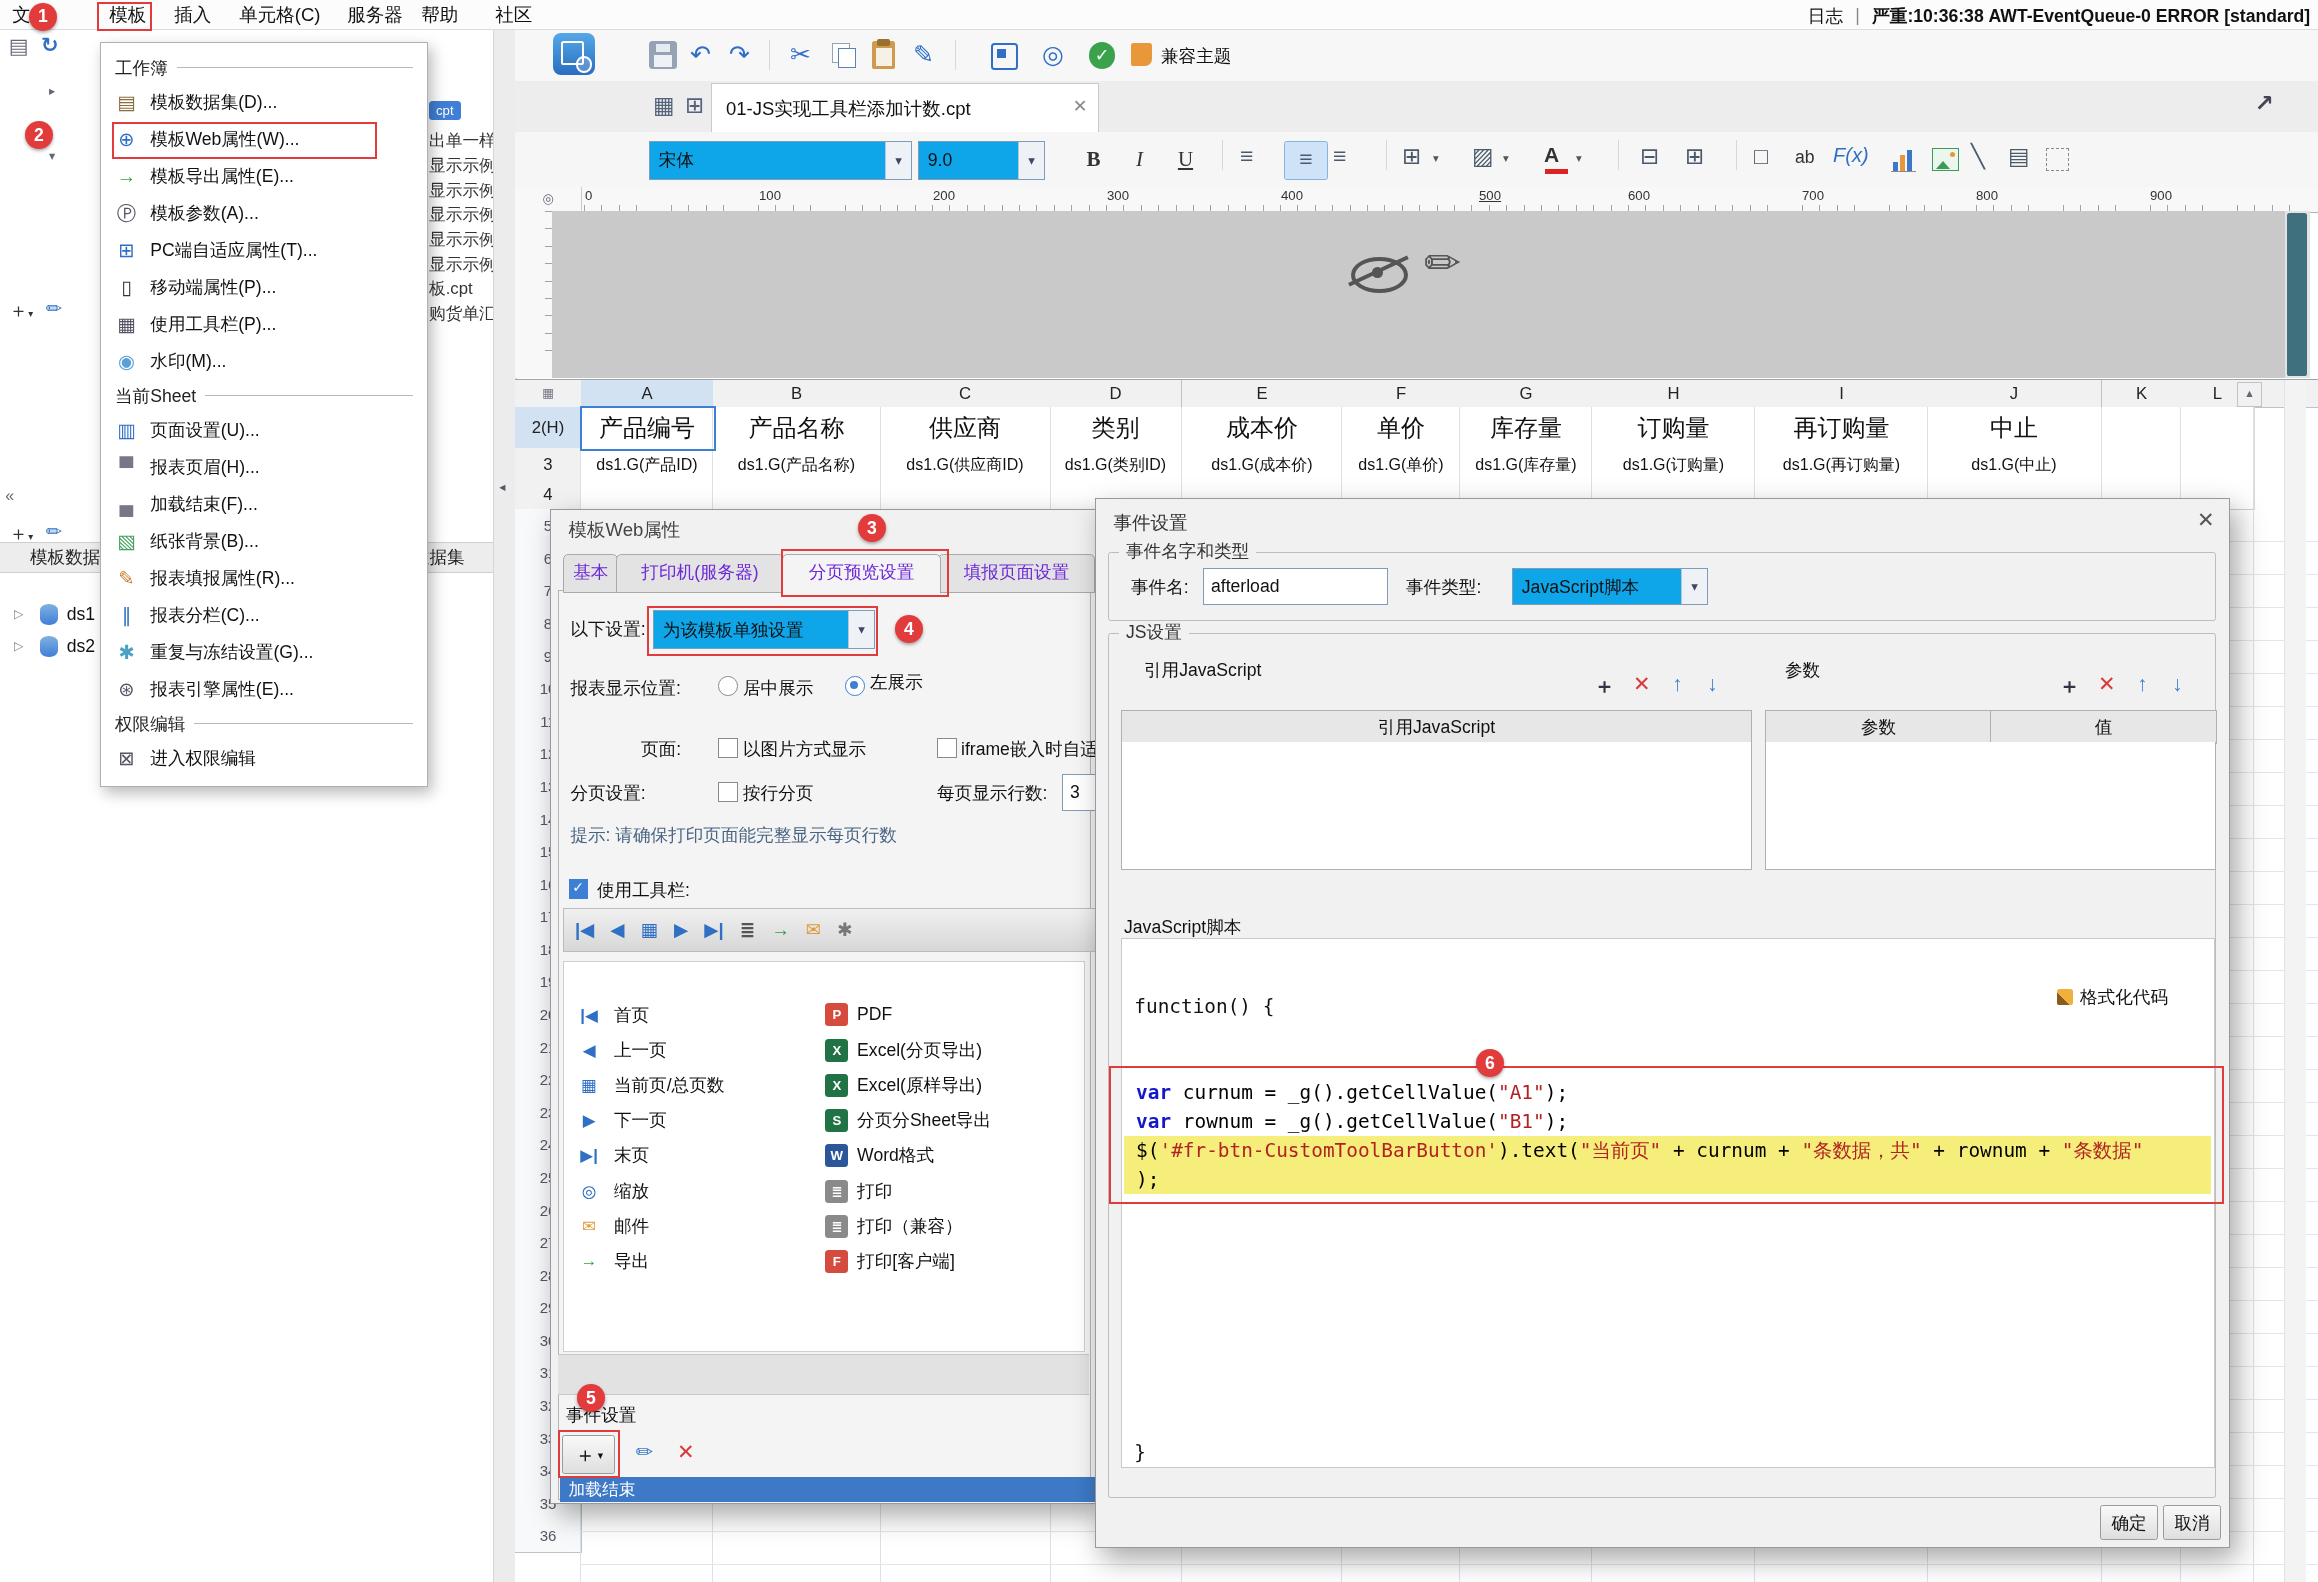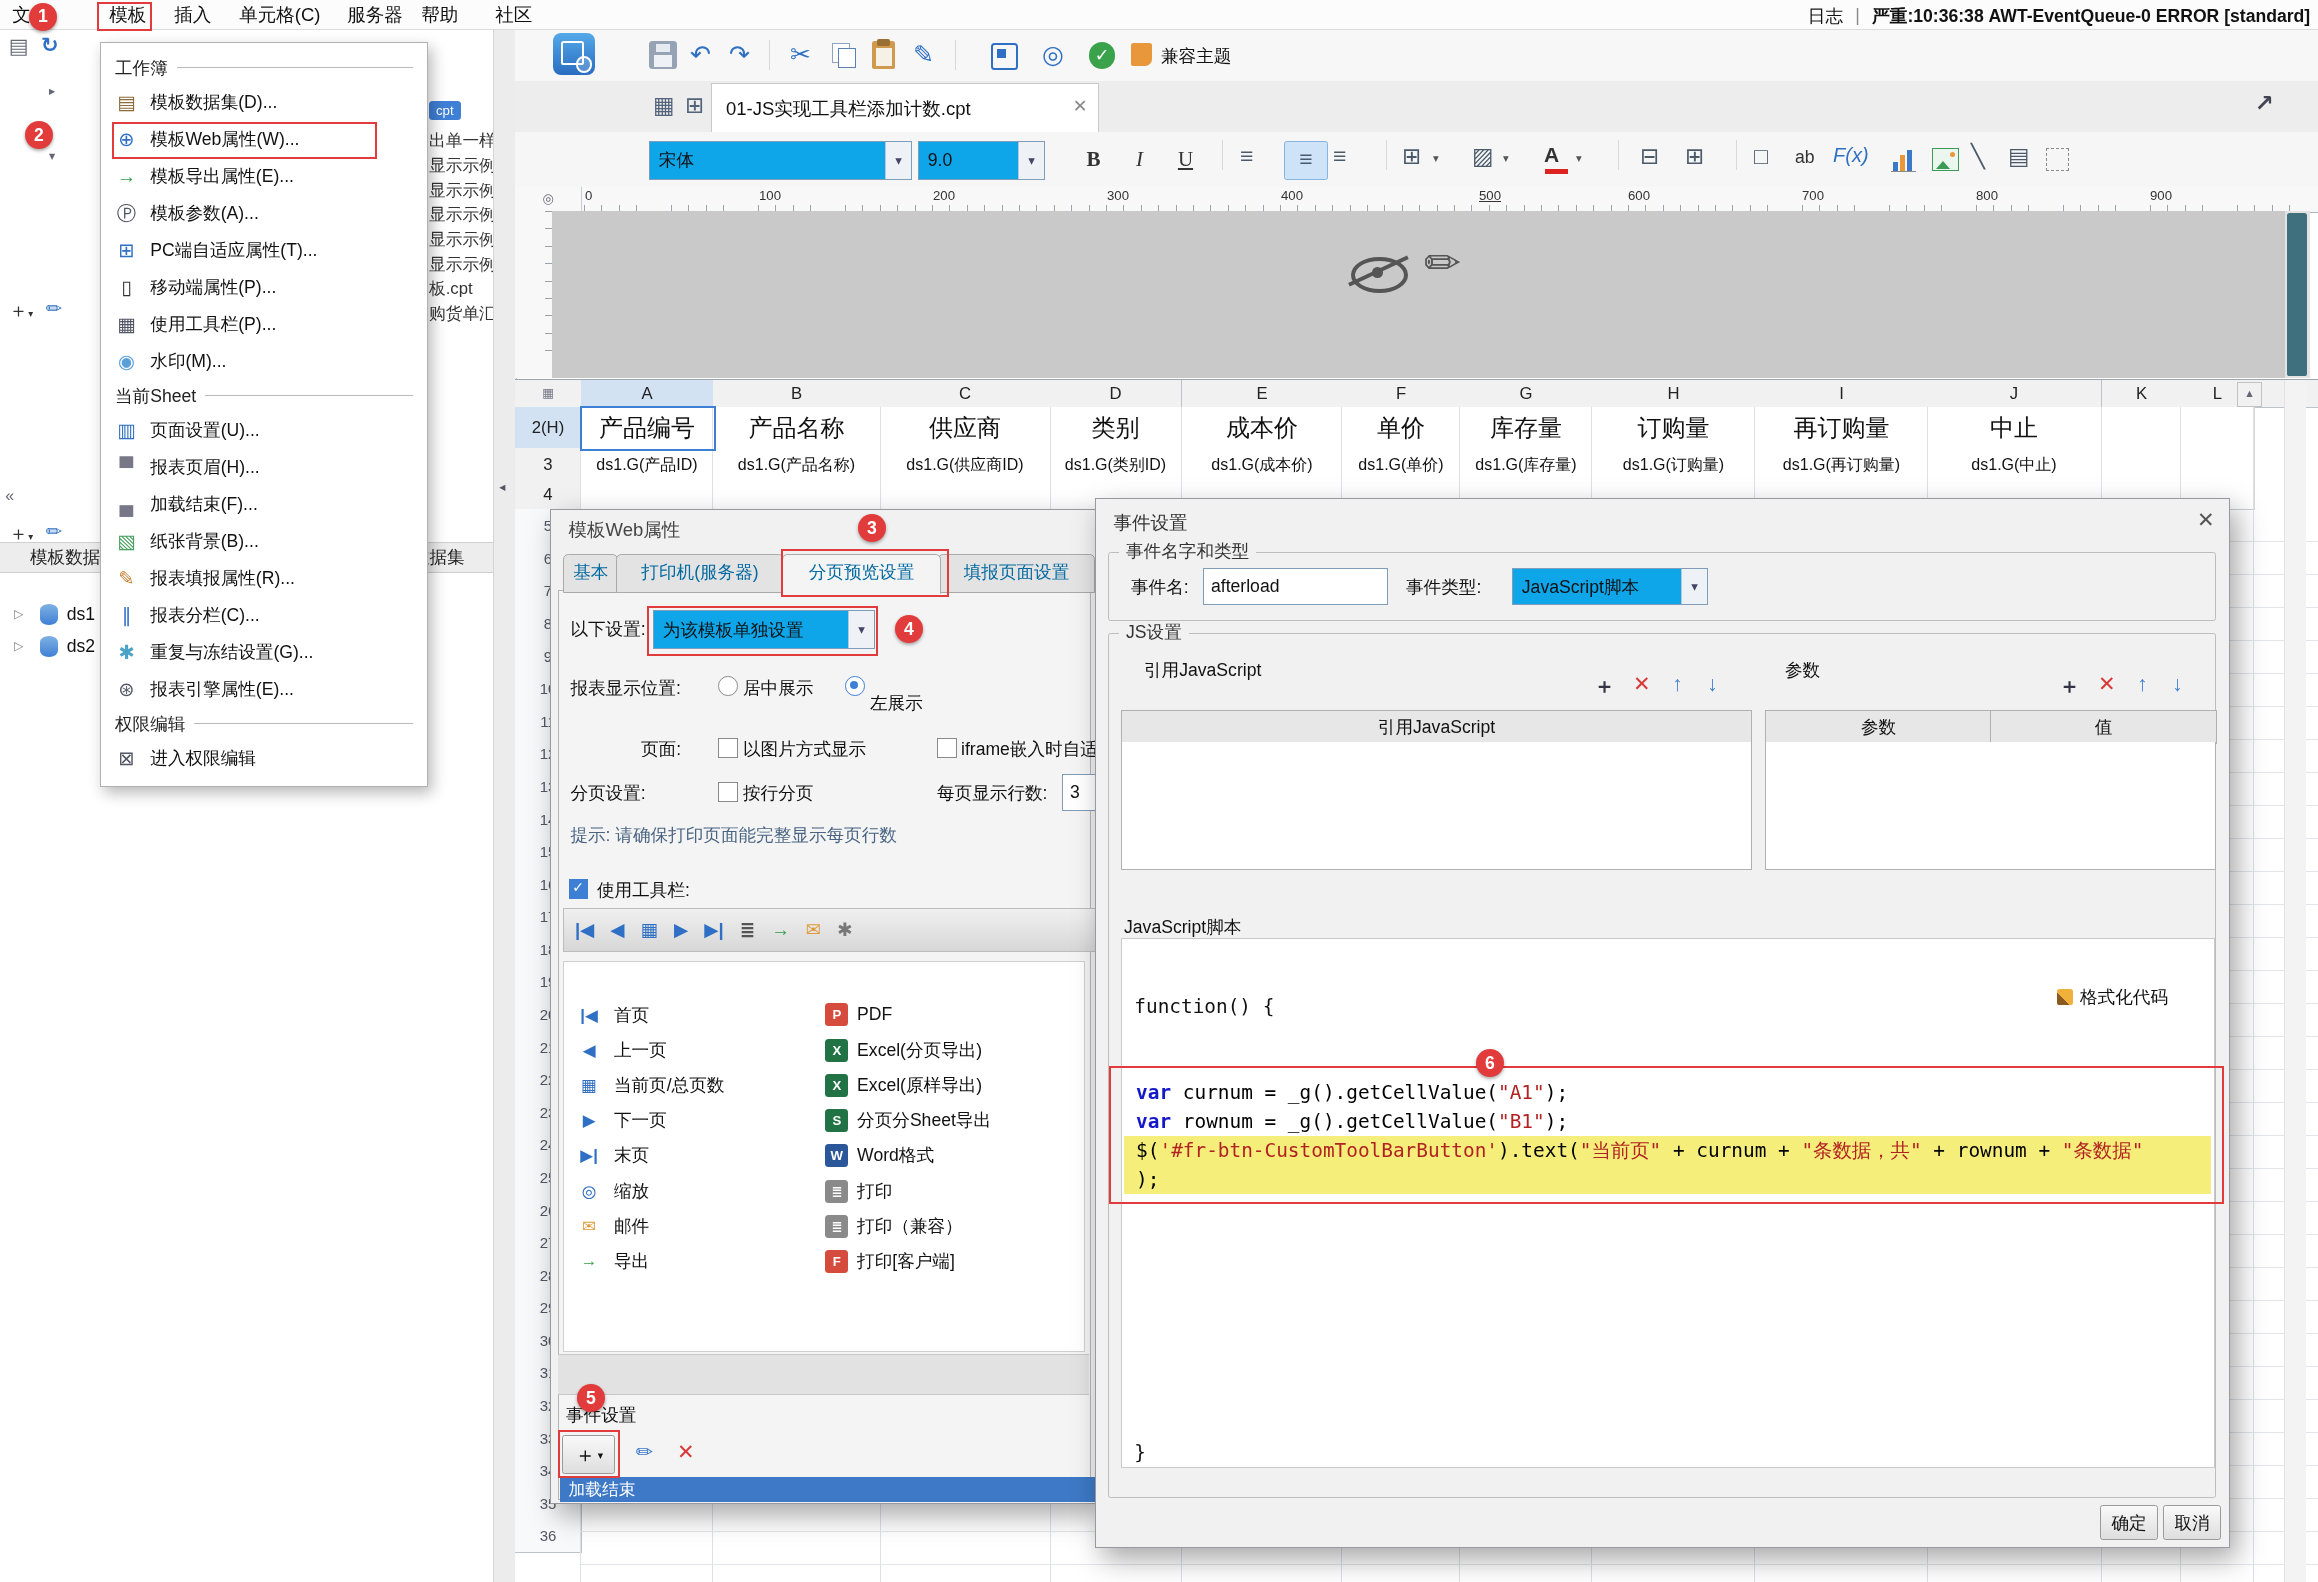--- a/index.html
+++ b/index.html
@@ -34,21 +34,21 @@
   .combo-text{padding-left:8.8px;font-size:17.6px;flex:1;white-space:nowrap;overflow:hidden}
   .combo-arrow{width:25px;align-self:stretch;display:flex;align-items:center;justify-content:center;border-left:0.9px solid #b9c7d6;background:#eef2f7;color:#446;font-size:13.2px}
   .input{position:absolute;background:#fff;border:0.9px solid #7f9db9;font-size:17.6px;display:flex;align-items:center;padding:0 7px;overflow:hidden}
   .cbx{position:absolute;width:17.6px;height:17.6px;background:#fff;border:0.9px solid #8a8a8a}
   .cbx.checked{background:var(--selection-blue,#3e7fd6);border-color:var(--selection-blue,#3e7fd6)}
   .cbx.checked::after{content:"✓";color:#fff;font-size:14px;font-weight:bold;position:absolute;left:2.6px;top:-0.9px}
   .radio{position:absolute;width:17.6px;height:17.6px;border-radius:50%;background:#fff;border:0.9px solid #8a8a8a}
   .radio.sel{border-color:var(--selection-blue,#3e7fd6)}
   .radio.sel::after{content:"";position:absolute;left:3.5px;top:3.5px;width:8.8px;height:8.8px;border-radius:50%;background:var(--selection-blue,#3e7fd6)}
   .btn{position:absolute;background:linear-gradient(#f9f9f9,#dedede);border:0.9px solid #9a9a9a;border-radius:2.6px;display:flex;align-items:center;justify-content:center;font-size:17.6px;color:#111}
-  .wtab{position:absolute;top:0;height:37px;line-height:35px;text-align:center;font-size:17.6px;background:#e3e3e3;border:0.9px solid #a9a9a9;border-radius:5.3px 5.3px 0 0;color:#0369a1;overflow:hidden;white-space:nowrap}
+  .wtab{position:absolute;top:0;height:37px;line-height:35px;text-align:center;font-size:17.6px;background:#e3e3e3;border:0.9px solid #a9a9a9;border-radius:5.3px 5.3px 0 0;color:#6d28d9;overflow:hidden;white-space:nowrap}
   .wtab.active{background:#f4f4f4;border-bottom:0.9px solid #f4f4f4;height:38px;z-index:2}
   #webprops-tabs{position:absolute;left:0;top:44px;width:546px;height:38px}
   .navrow{position:absolute;display:flex;align-items:center;gap:8.8px;font-size:17.6px;white-space:nowrap}
   .navic{min-width:32px;text-align:center;font-weight:bold;font-size:16.7px}
   .chip{width:23px;height:23px;border-radius:3.5px;color:#fff;font-weight:bold;font-size:13.2px;display:inline-flex;align-items:center;justify-content:center;flex:none}
   .pvic{font-size:18.5px;font-weight:bold;white-space:nowrap}
   .fieldset{position:absolute;border:0.9px solid #bdbdbd;border-radius:2.6px}
   .legend{position:absolute;background:#f1f1f1;padding:0 7px;font-size:17.6px;color:#333;height:21px;line-height:21px;white-space:nowrap}
   .tblh{position:absolute;background:#e7e7e7;border:0.9px solid #b0b0b0;display:flex;align-items:center;justify-content:center;font-size:17.6px}
   .tblb{position:absolute;background:#fff;border:0.9px solid #b0b0b0;border-top:none}
@@ -372,21 +372,21 @@
     <div class="abs lbl" style="left:19.4px;top:107px">以下设置:</div>
     <div class="combo" style="left:102px;top:100px;width:220px;height:37px">
       <span class="combo-text">为该模板单独设置</span>
       <span class="combo-arrow">▾</span>
     </div>
 
     <div class="abs lbl" style="left:19.4px;top:166px">报表显示位置:</div>
     <span class="radio" style="left:167px;top:166px"></span>
     <div class="abs lbl" style="left:192px;top:166px">居中展示</div>
     <span class="radio sel" style="left:294px;top:166px"></span>
-    <div class="abs lbl" style="left:319px;top:181px">左展示</div>
+    <div class="abs lbl" style="left:319px;top:160px">左展示</div>
 
     <div class="abs lbl" style="left:90px;top:227px">页面:</div>
     <span class="cbx" style="left:167px;top:228px"></span>
     <div class="abs lbl" style="left:192px;top:227px">以图片方式显示</div>
     <span class="cbx" style="left:386px;top:228px"></span>
     <div class="abs lbl" style="left:410px;top:227px">iframe嵌入时自适应</div>
 
     <div class="abs lbl" style="left:19.4px;top:271px">分页设置:</div>
     <span class="cbx" style="left:167px;top:272px"></span>
     <div class="abs lbl" style="left:192px;top:271px">按行分页</div>

